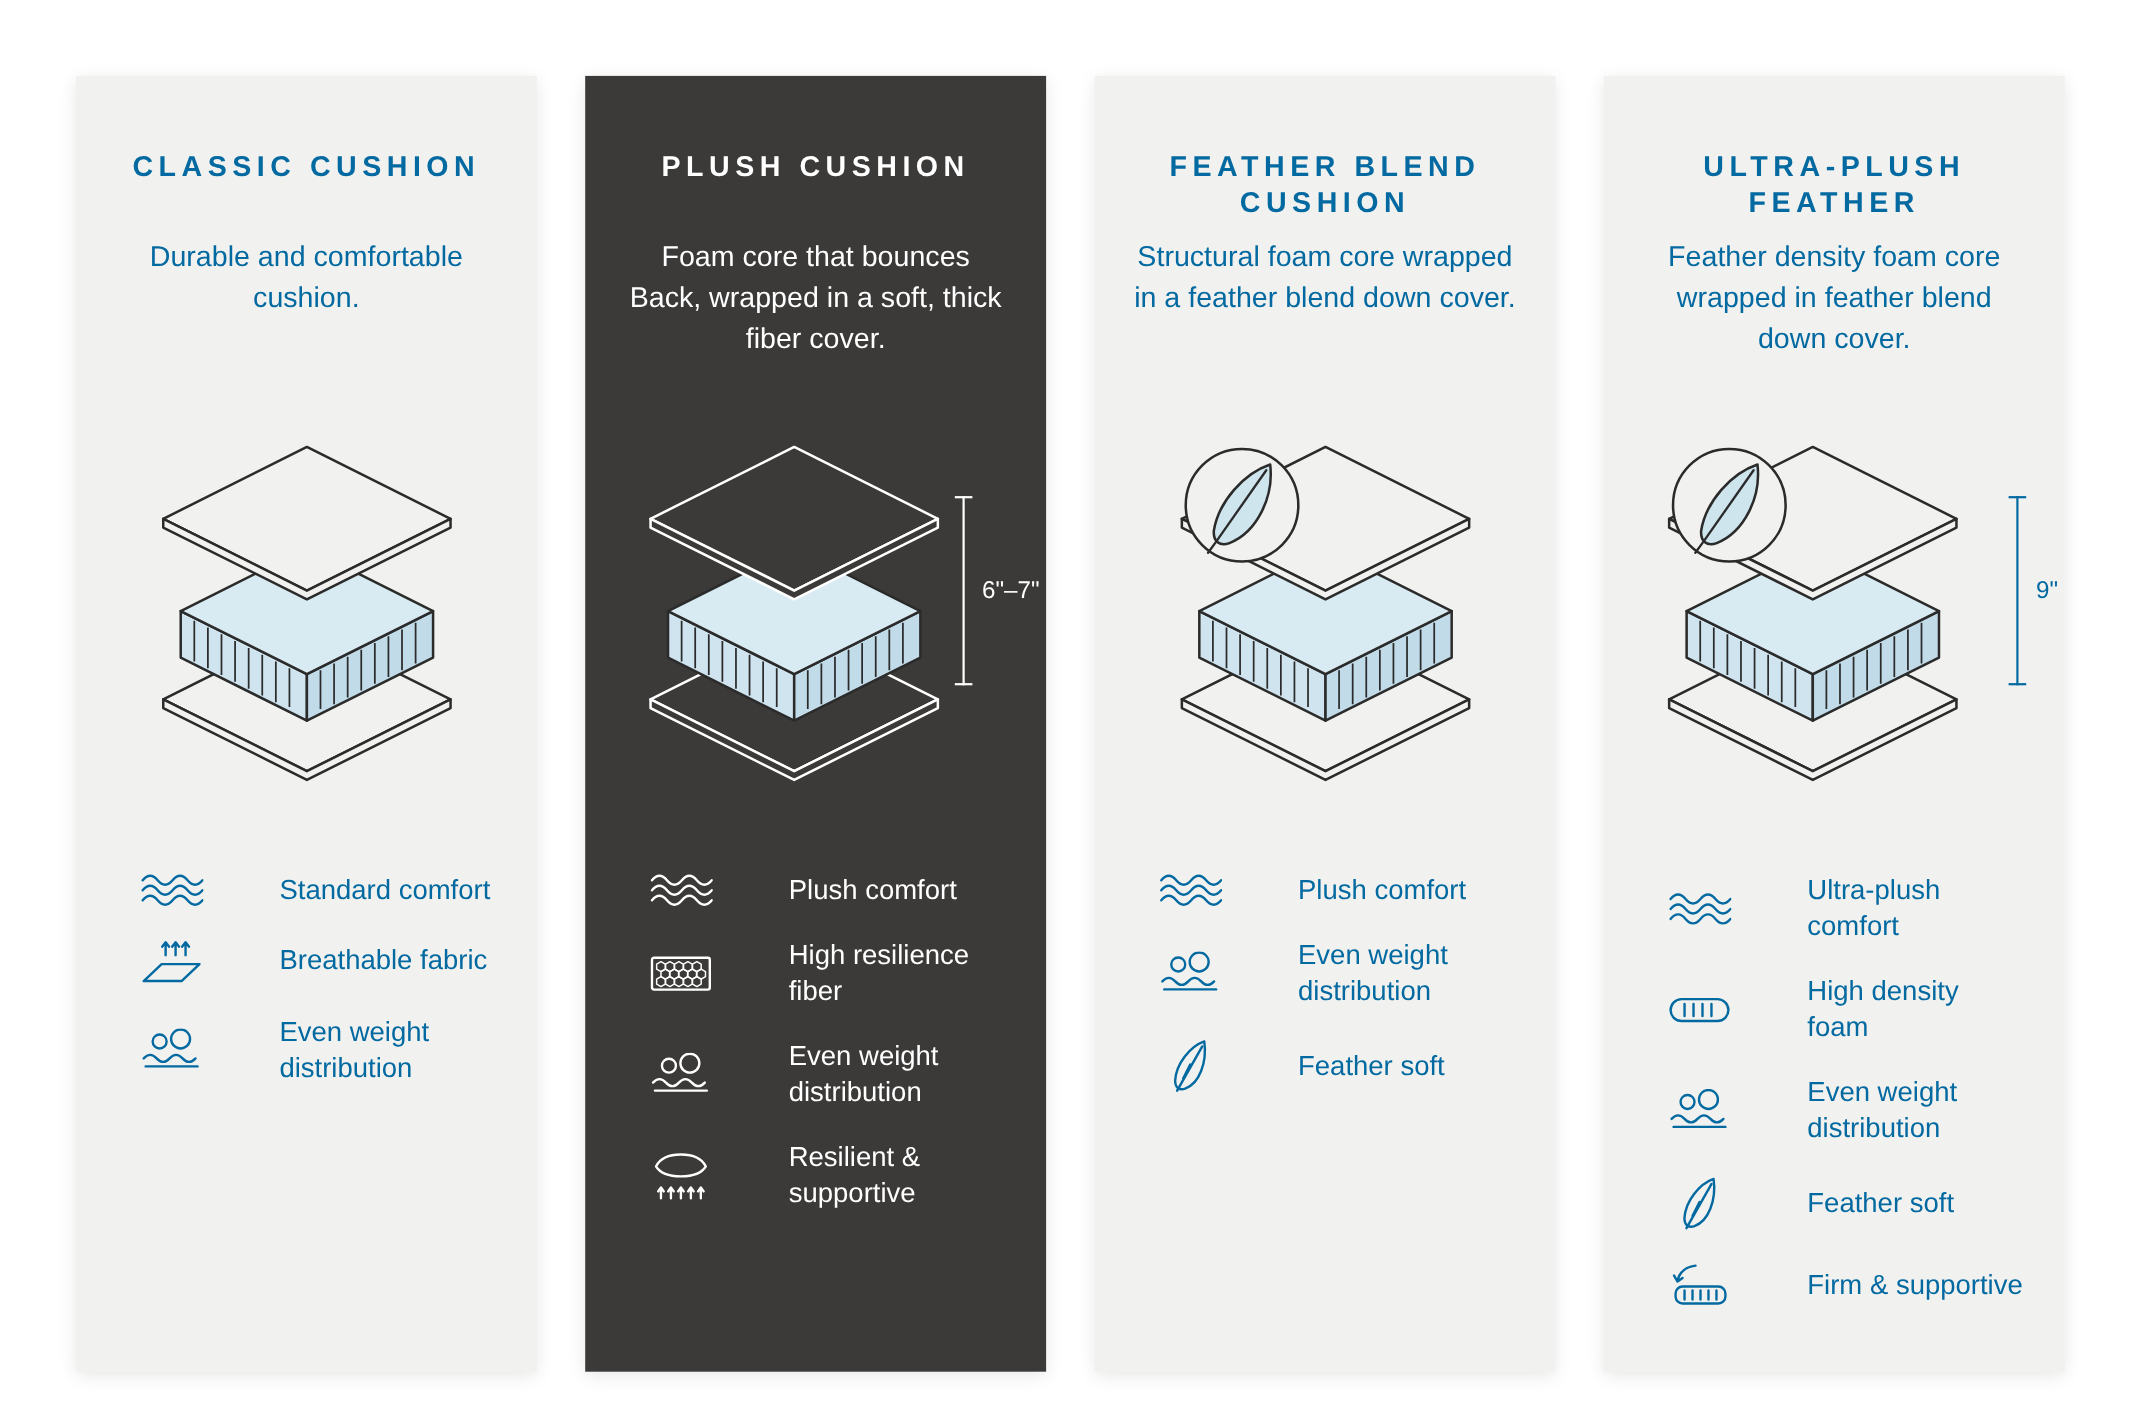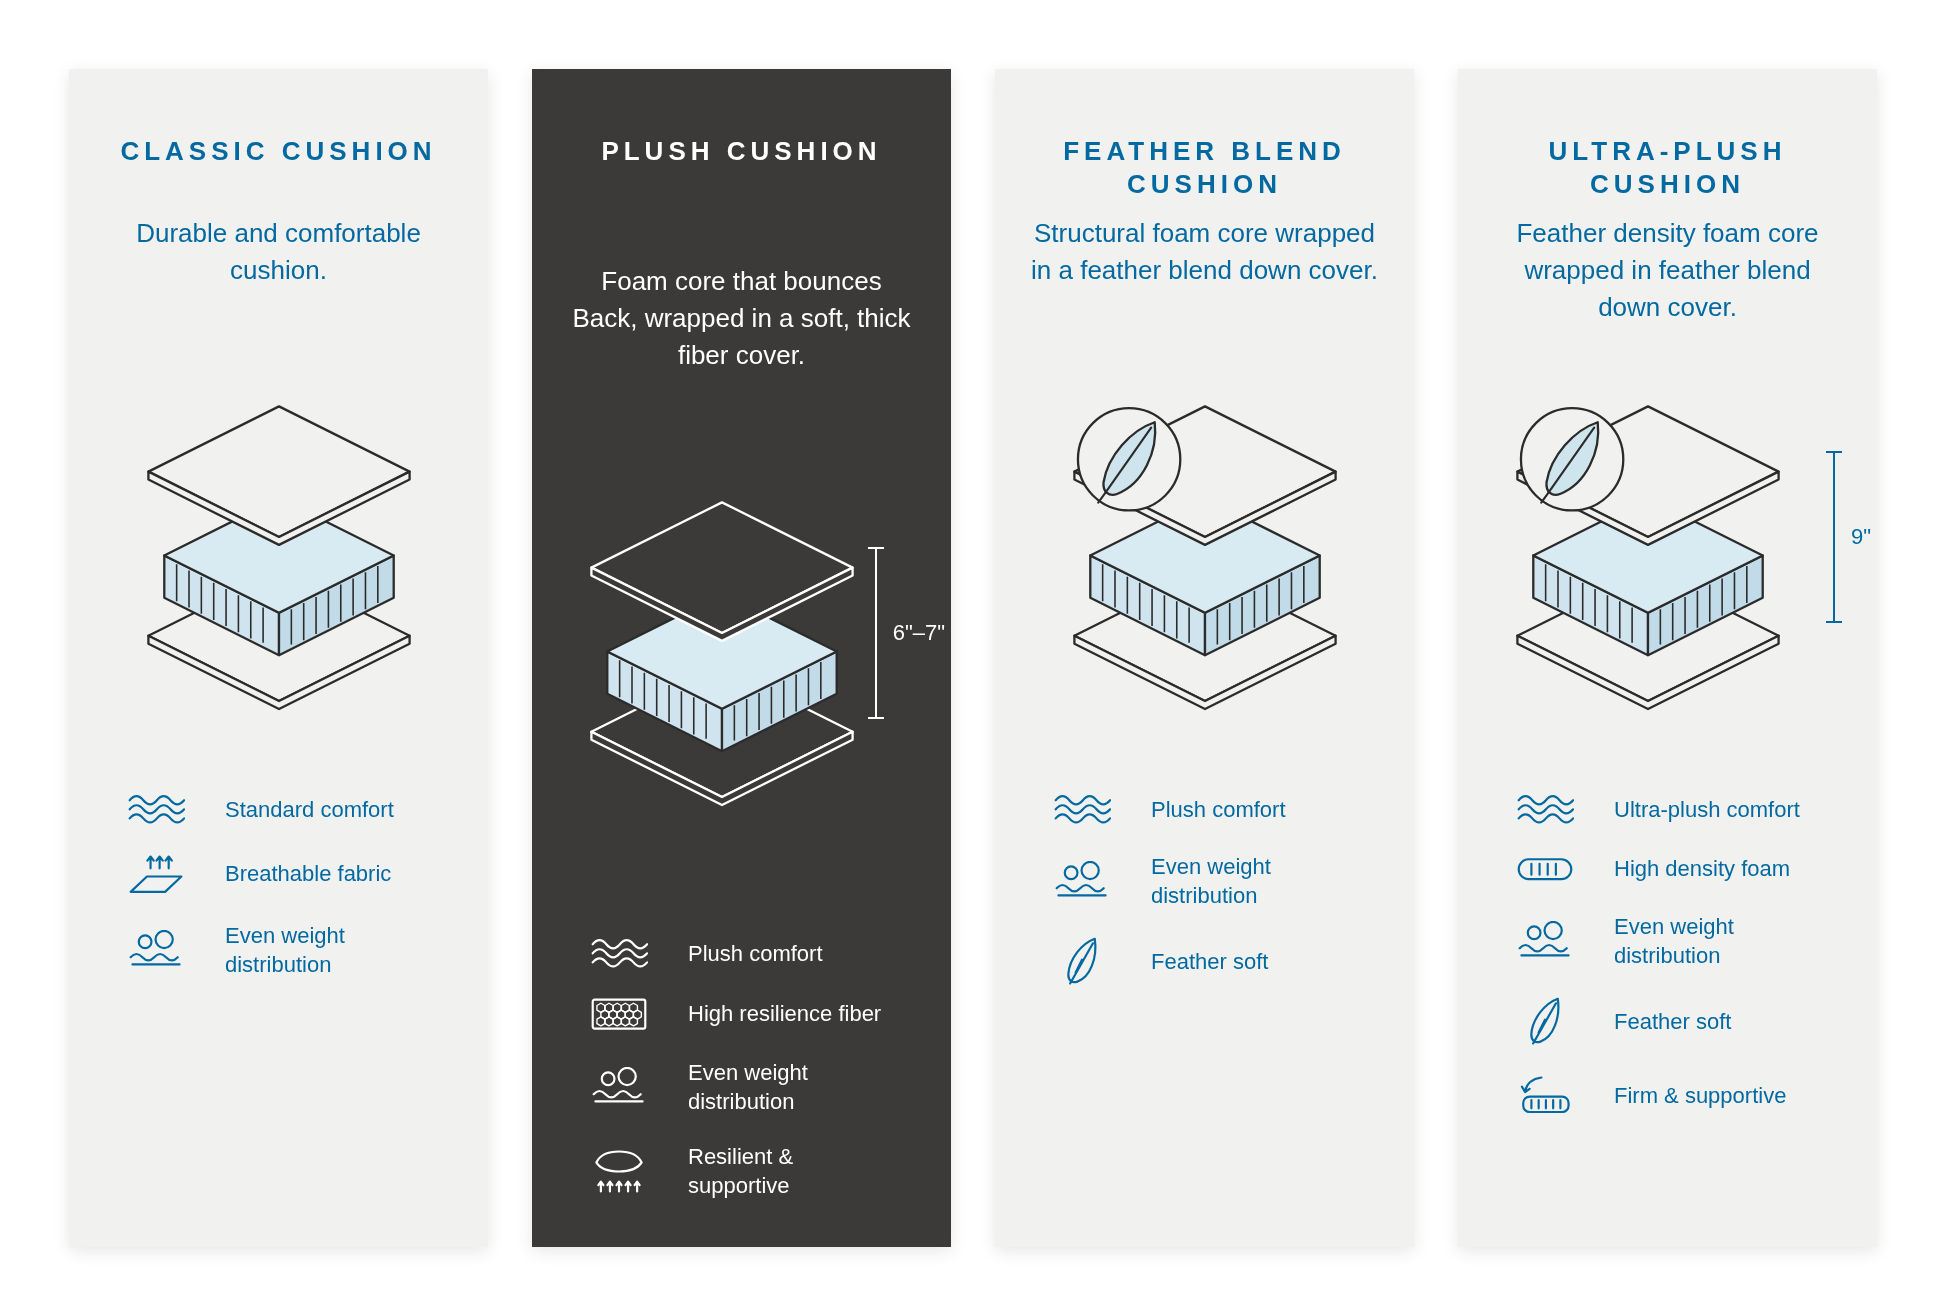--- a/index.html
+++ b/index.html
@@ -1,21 +1,21 @@
 <!DOCTYPE html>
 <html><head>
 <meta charset="utf-8">
 <style>
   html,body{margin:0;padding:0;background:#ffffff;font-family:"Liberation Sans", sans-serif;}
   .stage{position:relative;width:1946px;height:1298px;background:#ffffff;overflow:hidden;}
   .row{display:flex;gap:44px;padding:69px 69px 0 69px;}
   .panel{width:419px;height:1178px;box-sizing:border-box;padding-top:66px;
          box-shadow:0 4px 16px rgba(0,0,0,.10);display:flex;flex-direction:column;align-items:center;}
   .panel.light{--panel-bg:#f1f1ef;--line:#2b2b2b;background:var(--panel-bg);color:#0369a1;}
-  .panel.dark{--panel-bg:#3b3a39;--line:#ffffff;background:var(--panel-bg);color:#ffffff;gap:48px;}
+  .panel.dark{--panel-bg:#3b3a39;--line:#ffffff;background:var(--panel-bg);color:#ffffff;}
   .title{margin:0;height:70px;display:flex;align-items:flex-start;justify-content:center;text-align:center;
          font-size:26px;font-weight:700;letter-spacing:5px;line-height:1.25;padding:0 20px;}
   .desc{margin:10px 0 0 0;height:138px;box-sizing:border-box;text-align:center;font-size:26px;line-height:1.42;
         padding:0 34px;max-width:100%;}
   .diagram{position:relative;width:100%;height:410px;display:flex;align-items:center;justify-content:center;}
   .cushion{width:300px;height:auto;display:block;}
   .diagram.has-measure .cushion{margin-left:-40px;}
   .lp{fill:var(--panel-bg);stroke:var(--line);stroke-width:2.6;stroke-linejoin:round;}
   .foam-top{fill:#d9ebf2;stroke:#2b2b2b;stroke-width:2.6;stroke-linejoin:round;}
   .foam-l{fill:#cfe4ee;stroke:#2b2b2b;stroke-width:2.6;stroke-linejoin:round;}
@@ -27,21 +27,21 @@
   .measure{position:absolute;right:6px;top:98px;display:flex;align-items:center;gap:9px;color:inherit;}
   .mline{width:16px;height:172px;position:relative;
          background:linear-gradient(currentColor,currentColor) center/2px 100% no-repeat;}
   .mline::before,.mline::after{content:"";position:absolute;left:0;right:0;height:2px;background:currentColor;}
   .mline::before{top:0;}  .mline::after{bottom:0;}
   .mlabel{font-size:22px;white-space:nowrap;}
   .features{list-style:none;margin:30px 0 0 0;padding:0 20px 0 54px;width:100%;box-sizing:border-box;}
   .feature{display:flex;align-items:center;margin-bottom:26px;}
   .icon-cell{width:66px;min-width:66px;display:flex;justify-content:center;margin-right:36px;}
   .ficon{display:block;fill:none;stroke:currentColor;stroke-width:2.4;stroke-linecap:round;stroke-linejoin:round;}
-  .flabel{font-size:22px;line-height:1.32;max-width:200px;}
+  .flabel{font-size:25px;line-height:1.32;max-width:200px;margin-left:29px;}
 </style>
 </head>
 <body>
 
 <div class="stage">
   <div class="row">
 
     <section class="panel light">
       <h2 class="title">CLASSIC CUSHION</h2>
       <p class="desc">Durable and comfortable cushion.</p>
@@ -220,21 +220,21 @@
             <path d="M37 3 C23 8 9 25 8 42 C8 49 12 52 18 50 C32 45 40 24 37 3 Z"></path>
             <path d="M10 52 L35 8 M23 26 L16 40"></path>
           </svg>
             </span>
           <span class="flabel">Feather soft</span>
         </li>
       </ul>
     </section>
 
     <section class="panel light">
-      <h2 class="title">ULTRA-PLUSH CUSHION</h2>
+      <h2 class="title">ULTRA-PLUSH FEATHER</h2>
       <p class="desc">Feather density foam core wrapped in feather blend down cover.</p>
       <div class="diagram has-measure">
         <svg class="cushion" viewBox="0 0 340 372">
           <path class="lp" d="M170 200 L318 274 L170 348 L22 274 Z"></path>
           <path class="lp" d="M22 274 L170 348 L318 274 L318 283 L170 357 L22 283 Z"></path>
           <path class="foam-l" d="M40 183 L170 248 L170 296 L40 231 Z"></path>
           <path class="foam-r" d="M170 248 L300 183 L300 231 L170 296 Z"></path>
           <path class="foam-top" d="M170 118 L300 183 L170 248 L40 183 Z"></path>
           <path class="stripes" d="M54 193 v42 M68 200 v42 M82 207 v42 M96 214 v42 M110 221 v42 M124 228 v42 M138 235 v42 M152 242 v40"></path>
           <path class="stripes" d="M184 244 v40 M198 237 v42 M212 230 v42 M226 223 v42 M240 216 v42 M254 209 v42 M268 202 v42 M282 195 v42"></path>

